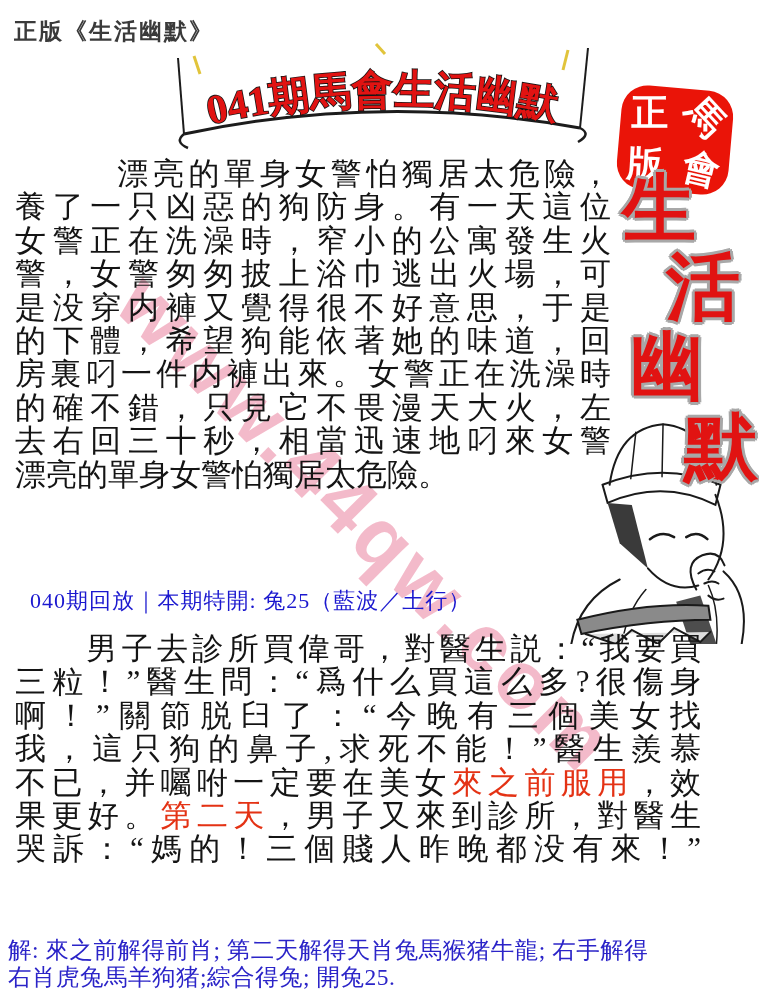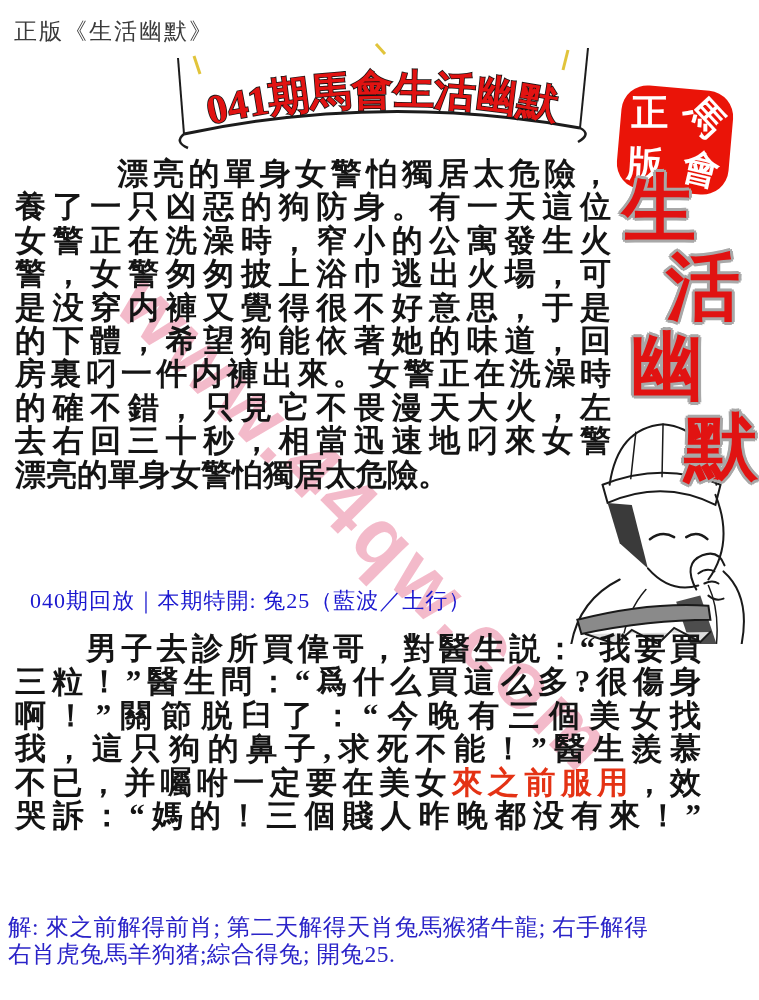--- a/index.html
+++ b/index.html
@@ -2,58 +2,58 @@
 <html style="--accent-red: #e11312; --highlight-red: #e43214; --blue: #1b18cf; --note-blue: #2b24c8; --seal-red: #ea1408; --watermark-pink: #e97896;"><head>
 <meta charset="utf-8">
 <style>
   html,body{margin:0;padding:0;background:#ffffff;}
   #sheet{
     position:relative;width:759px;height:1000px;background:#ffffff;overflow:hidden;
     font-family:"Liberation Serif","DejaVu Serif",serif;color:#141414;
   }
   
   .edition{
-    position:absolute;left:14px;top:16px;font-size:23px;color:#3a3a3a;letter-spacing:2px;z-index:3;
+    position:absolute;left:14px;top:16px;font-size:23px;color:#3a3a3a;letter-spacing:2px;z-index:3;font-weight:bold;
   }
   
   .banner{position:absolute;left:170px;top:34px;width:428px;height:130px;z-index:3;}
   
   .seal{
     position:absolute;left:619px;top:88px;width:112px;height:104px;background:var(--seal-red,#ea1408);
     border-radius:26px;transform:rotate(5deg);z-index:4;
     display:grid;grid-template-columns:1fr 1fr;grid-template-rows:1fr 1fr;align-items:center;justify-items:center;
   }
   .seal span{color:#ffffff;font-weight:bold;font-size:37px;line-height:1;}
   .seal .r1{transform:rotate(-5deg);} .seal .r2{transform:rotate(42deg);}
   .seal .r3{transform:rotate(-2deg);} .seal .r4{transform:rotate(8deg);}
   
   .vchar{
     position:absolute;z-index:4;font-size:74px;font-weight:bold;color:var(--accent-red,#e11312);line-height:1;
     text-shadow:3px 0 0 #a8a8a8,-3px 0 0 #a8a8a8,0 3px 0 #a8a8a8,0 -3px 0 #a8a8a8,
                 2px 2px 0 #a8a8a8,-2px -2px 0 #a8a8a8,2px -2px 0 #a8a8a8,-2px 2px 0 #a8a8a8;
   }
   #v0{left:622px;top:172px;} #v1{left:666px;top:250px;} #v2{left:630px;top:330px;} #v3{left:684px;top:410px;}
   
-  .story{position:absolute;z-index:2;font-weight:bold;}
+  .story{position:absolute;z-index:2;}
   #story1{left:15px;top:157px;width:596px;}
   #story2{left:15px;top:632px;width:686px;}
   .tline{
     height:33.4px;line-height:33.4px;font-size:31px;white-space:nowrap;
     text-align:justify;text-align-last:justify;text-justify:inter-character;color:#141414;
   }
   .tline.ind2{text-indent:2.3em;} .tline.ind3{text-indent:3.3em;}
   .tline.nj{text-align-last:left;}
   .hl{color:var(--highlight-red,#e43214);}
   
   .result{
     position:absolute;left:30px;top:586px;z-index:2;font-size:22px;letter-spacing:1px;
     color:var(--blue,#1b18cf);white-space:nowrap;
   }
   
-  .notes{position:absolute;left:8px;top:914px;width:748px;z-index:2;color:var(--note-blue,#2b24c8);}
+  .notes{position:absolute;left:8px;top:937px;width:748px;z-index:2;color:var(--note-blue,#2b24c8);}
   .notes div{font-size:23.5px;line-height:27px;white-space:nowrap;letter-spacing:0.5px;}
   
   .watermark{
     position:absolute;left:165px;top:255px;z-index:1;transform:rotate(45deg);transform-origin:left top;
     font-family:"Liberation Sans","DejaVu Sans",sans-serif;
     font-size:82px;font-weight:bold;letter-spacing:5px;color:var(--watermark-pink,#e97896);opacity:0.5;white-space:nowrap;
   }
   
   .man{position:absolute;left:556px;top:392px;width:204px;height:252px;z-index:2;}
 </style>
@@ -128,20 +128,21 @@
     </div>
 
   <div class="result">040期回放｜本期特開: 兔25（藍波／土行）</div>
 
   <div class="story" id="story2">
       <div class="tline ind2"><span>男子去診所買偉哥，對醫生説：“我要買</span></div>
       <div class="tline"><span>三粒！”醫生問：“爲什么買這么多?很傷身</span></div>
       <div class="tline"><span>啊！”關節脱臼了：“今晚有三個美女找</span></div>
       <div class="tline"><span>我，這只狗的鼻子,求死不能！”醫生羨慕</span></div>
       <div class="tline"><span>不已，并囑咐一定要在美女</span><span class="hl">來之前服用</span><span>，效</span></div>
+      <div class="tline"><span>果更好。</span><span class="hl">第二天</span><span>，男子又來到診所，對醫生</span></div>
       <div class="tline"><span>哭訴：“媽的！三個賤人昨晚都没有來！”</span></div>
     </div>
 
   <div class="notes">
     <div>解: 來之前解得前肖; 第二天解得天肖兔馬猴猪牛龍; 右手解得</div>
     <div>右肖虎兔馬羊狗猪;綜合得兔; 開兔25.</div>
   </div>
 
 </div>
 

